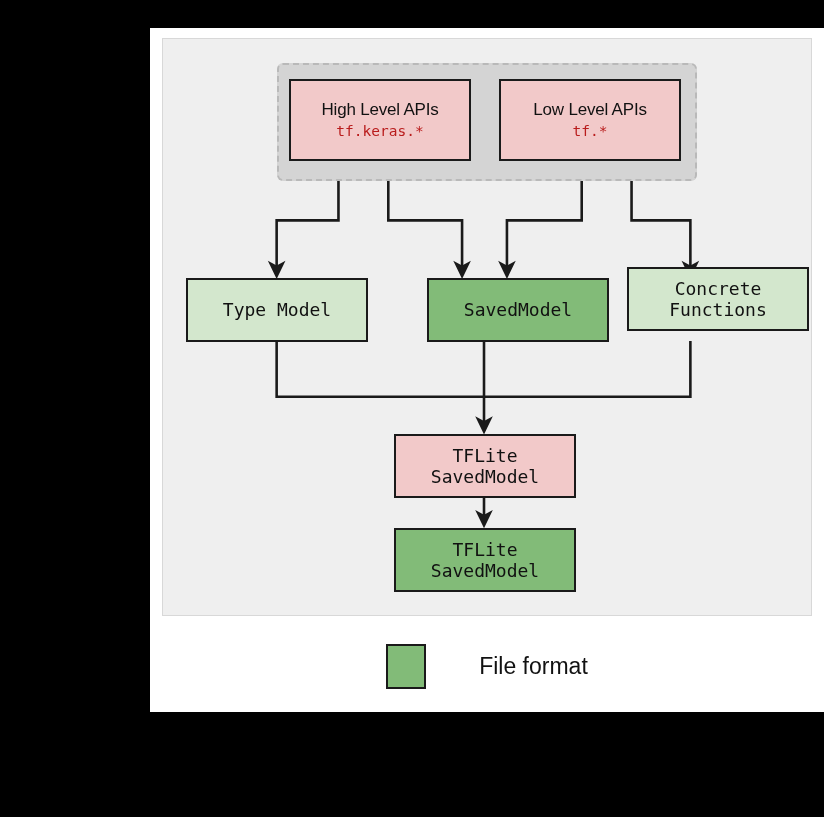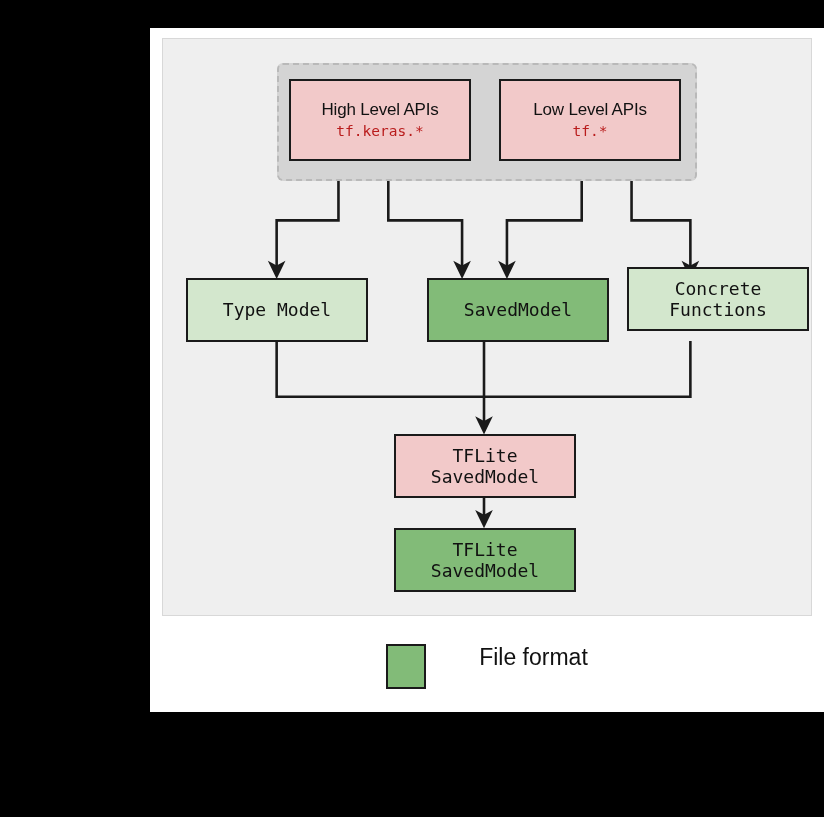--- a/index.html
+++ b/index.html
@@ -117,20 +117,21 @@
     top: 600px;
     width: 650px;
     height: 76px;
     display: flex;
     align-items: center;
     justify-content: center;
     gap: 0px;
   }
   .legend-item {
     display: flex;
+    align-items: center;
     margin-right: 26px;
     gap: 39px;
   }
   .legend-item:last-child { margin-right: 0; }
   .swatch {
     width: 40px;
     height: 45px;
     border: 2.5px solid #1a1a1a;
     box-sizing: border-box;
     margin-right: 14px;

